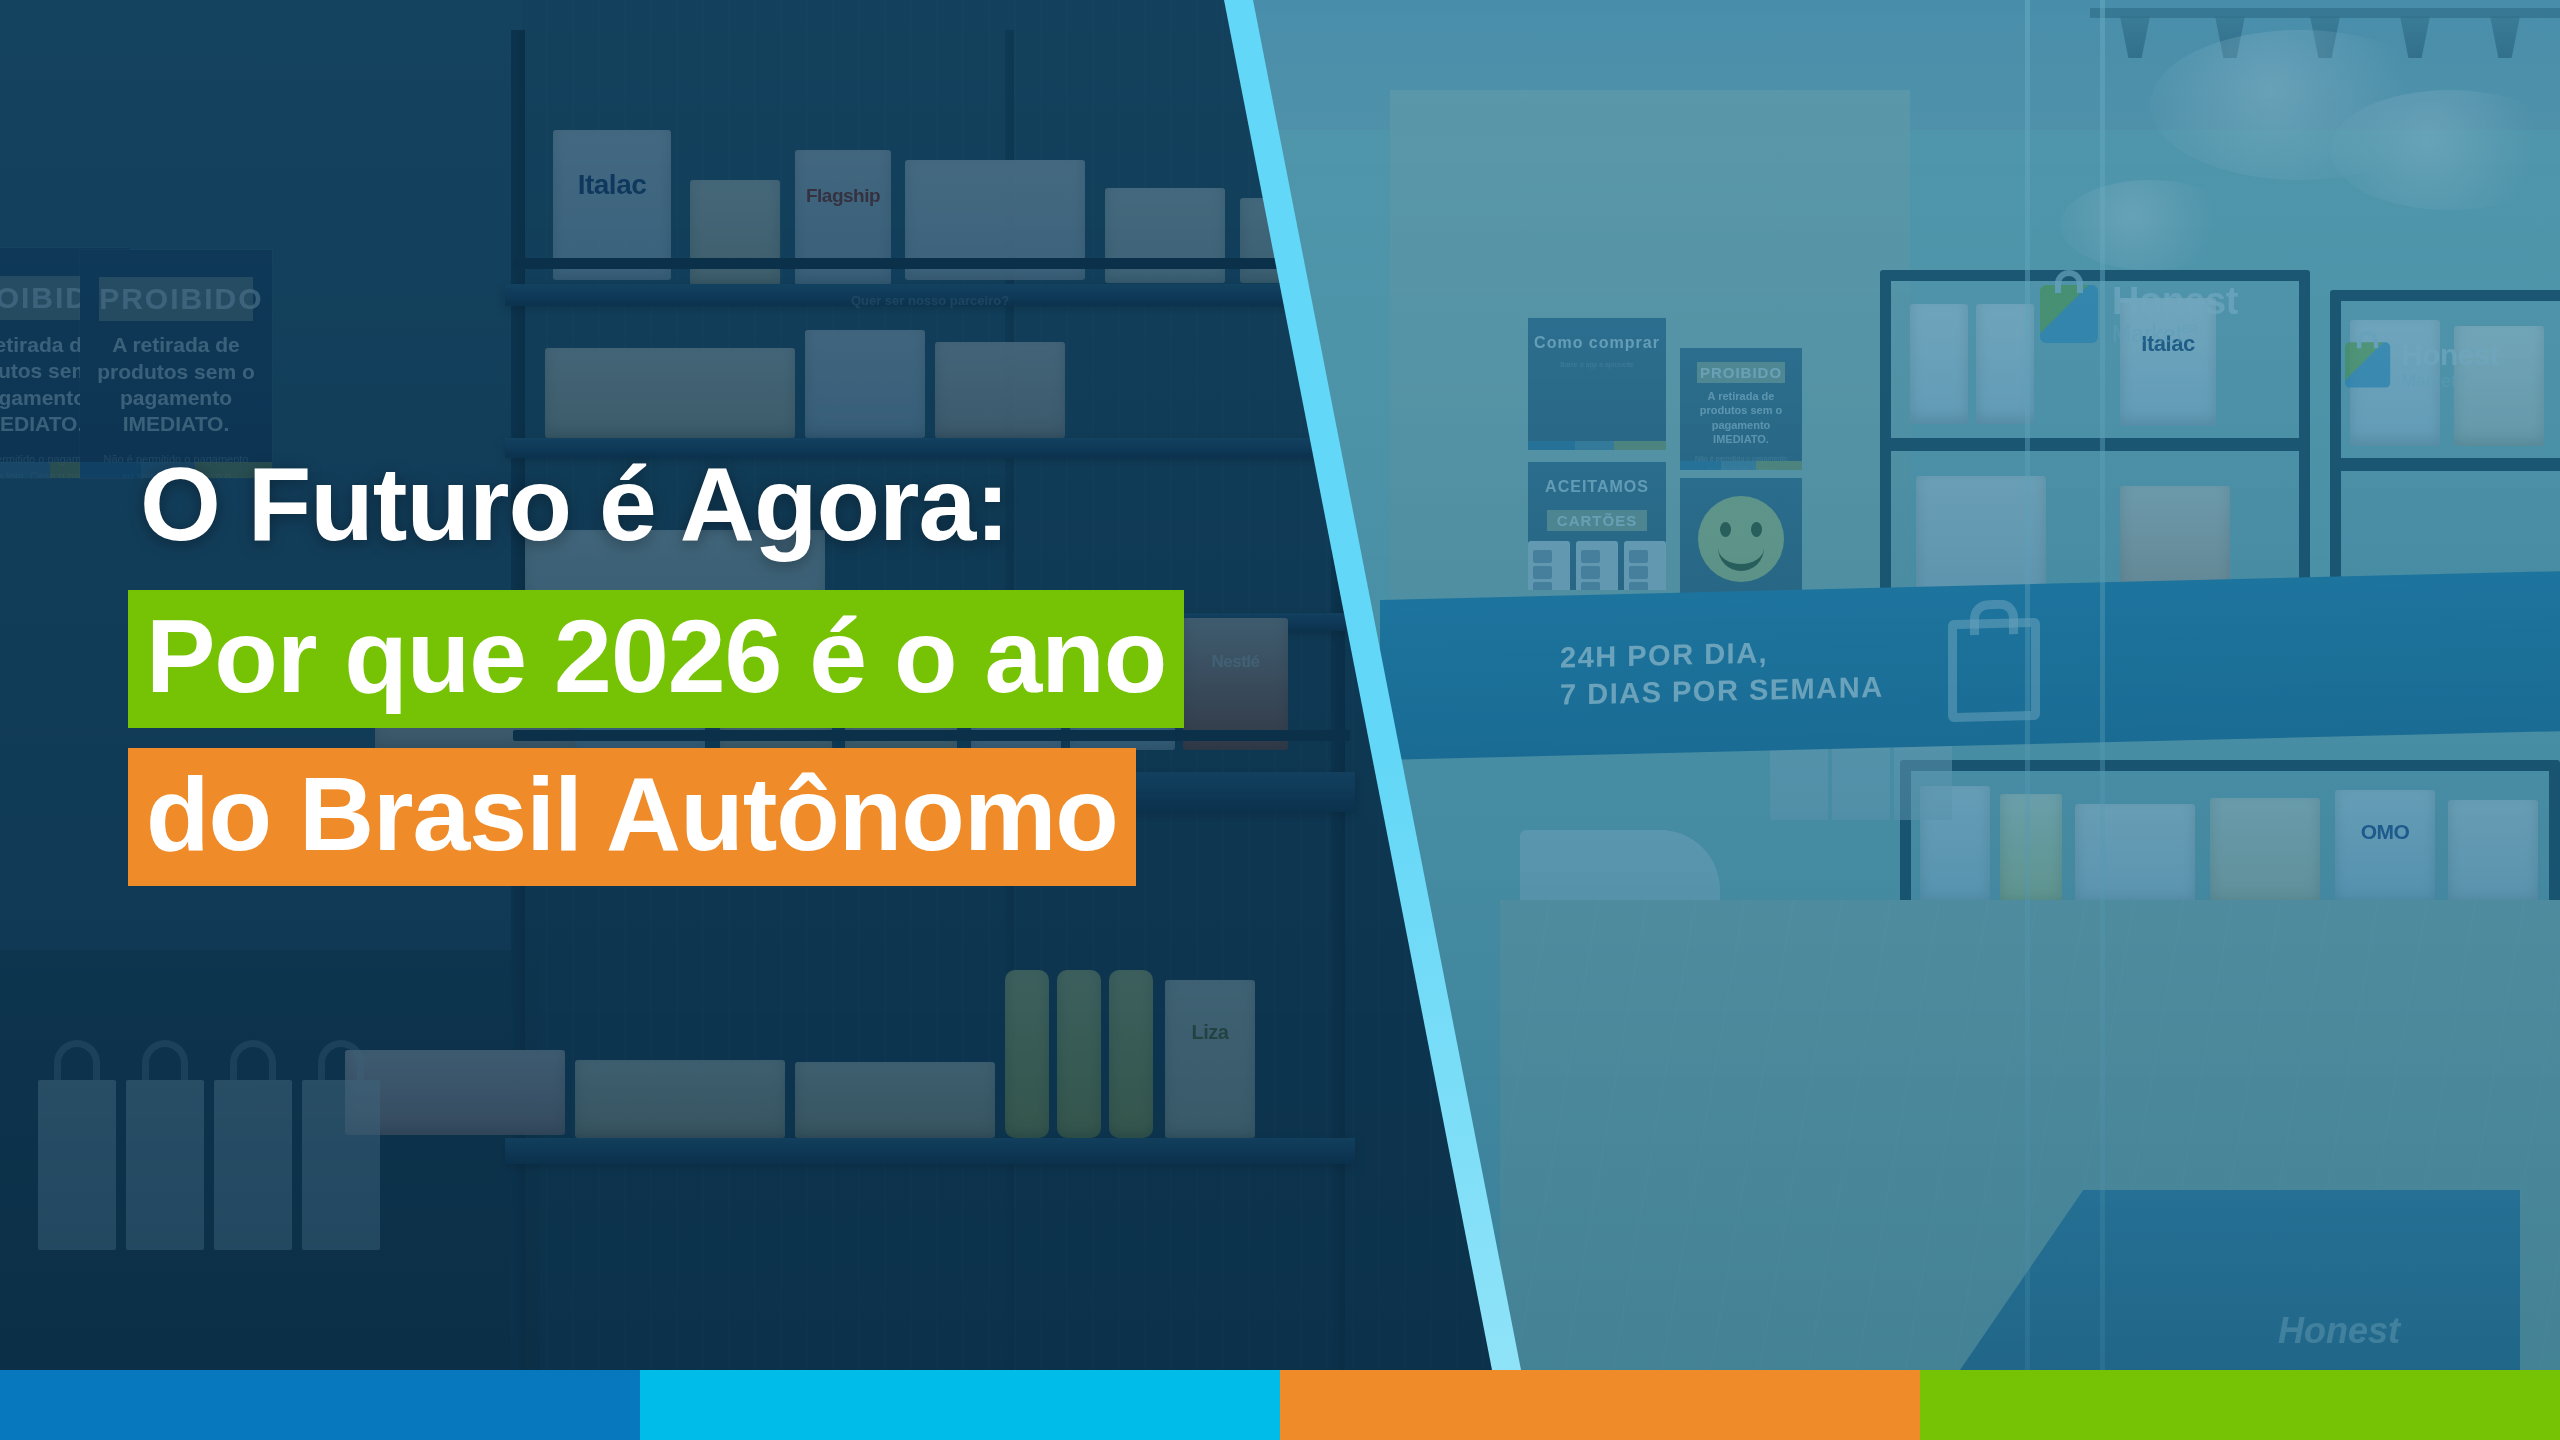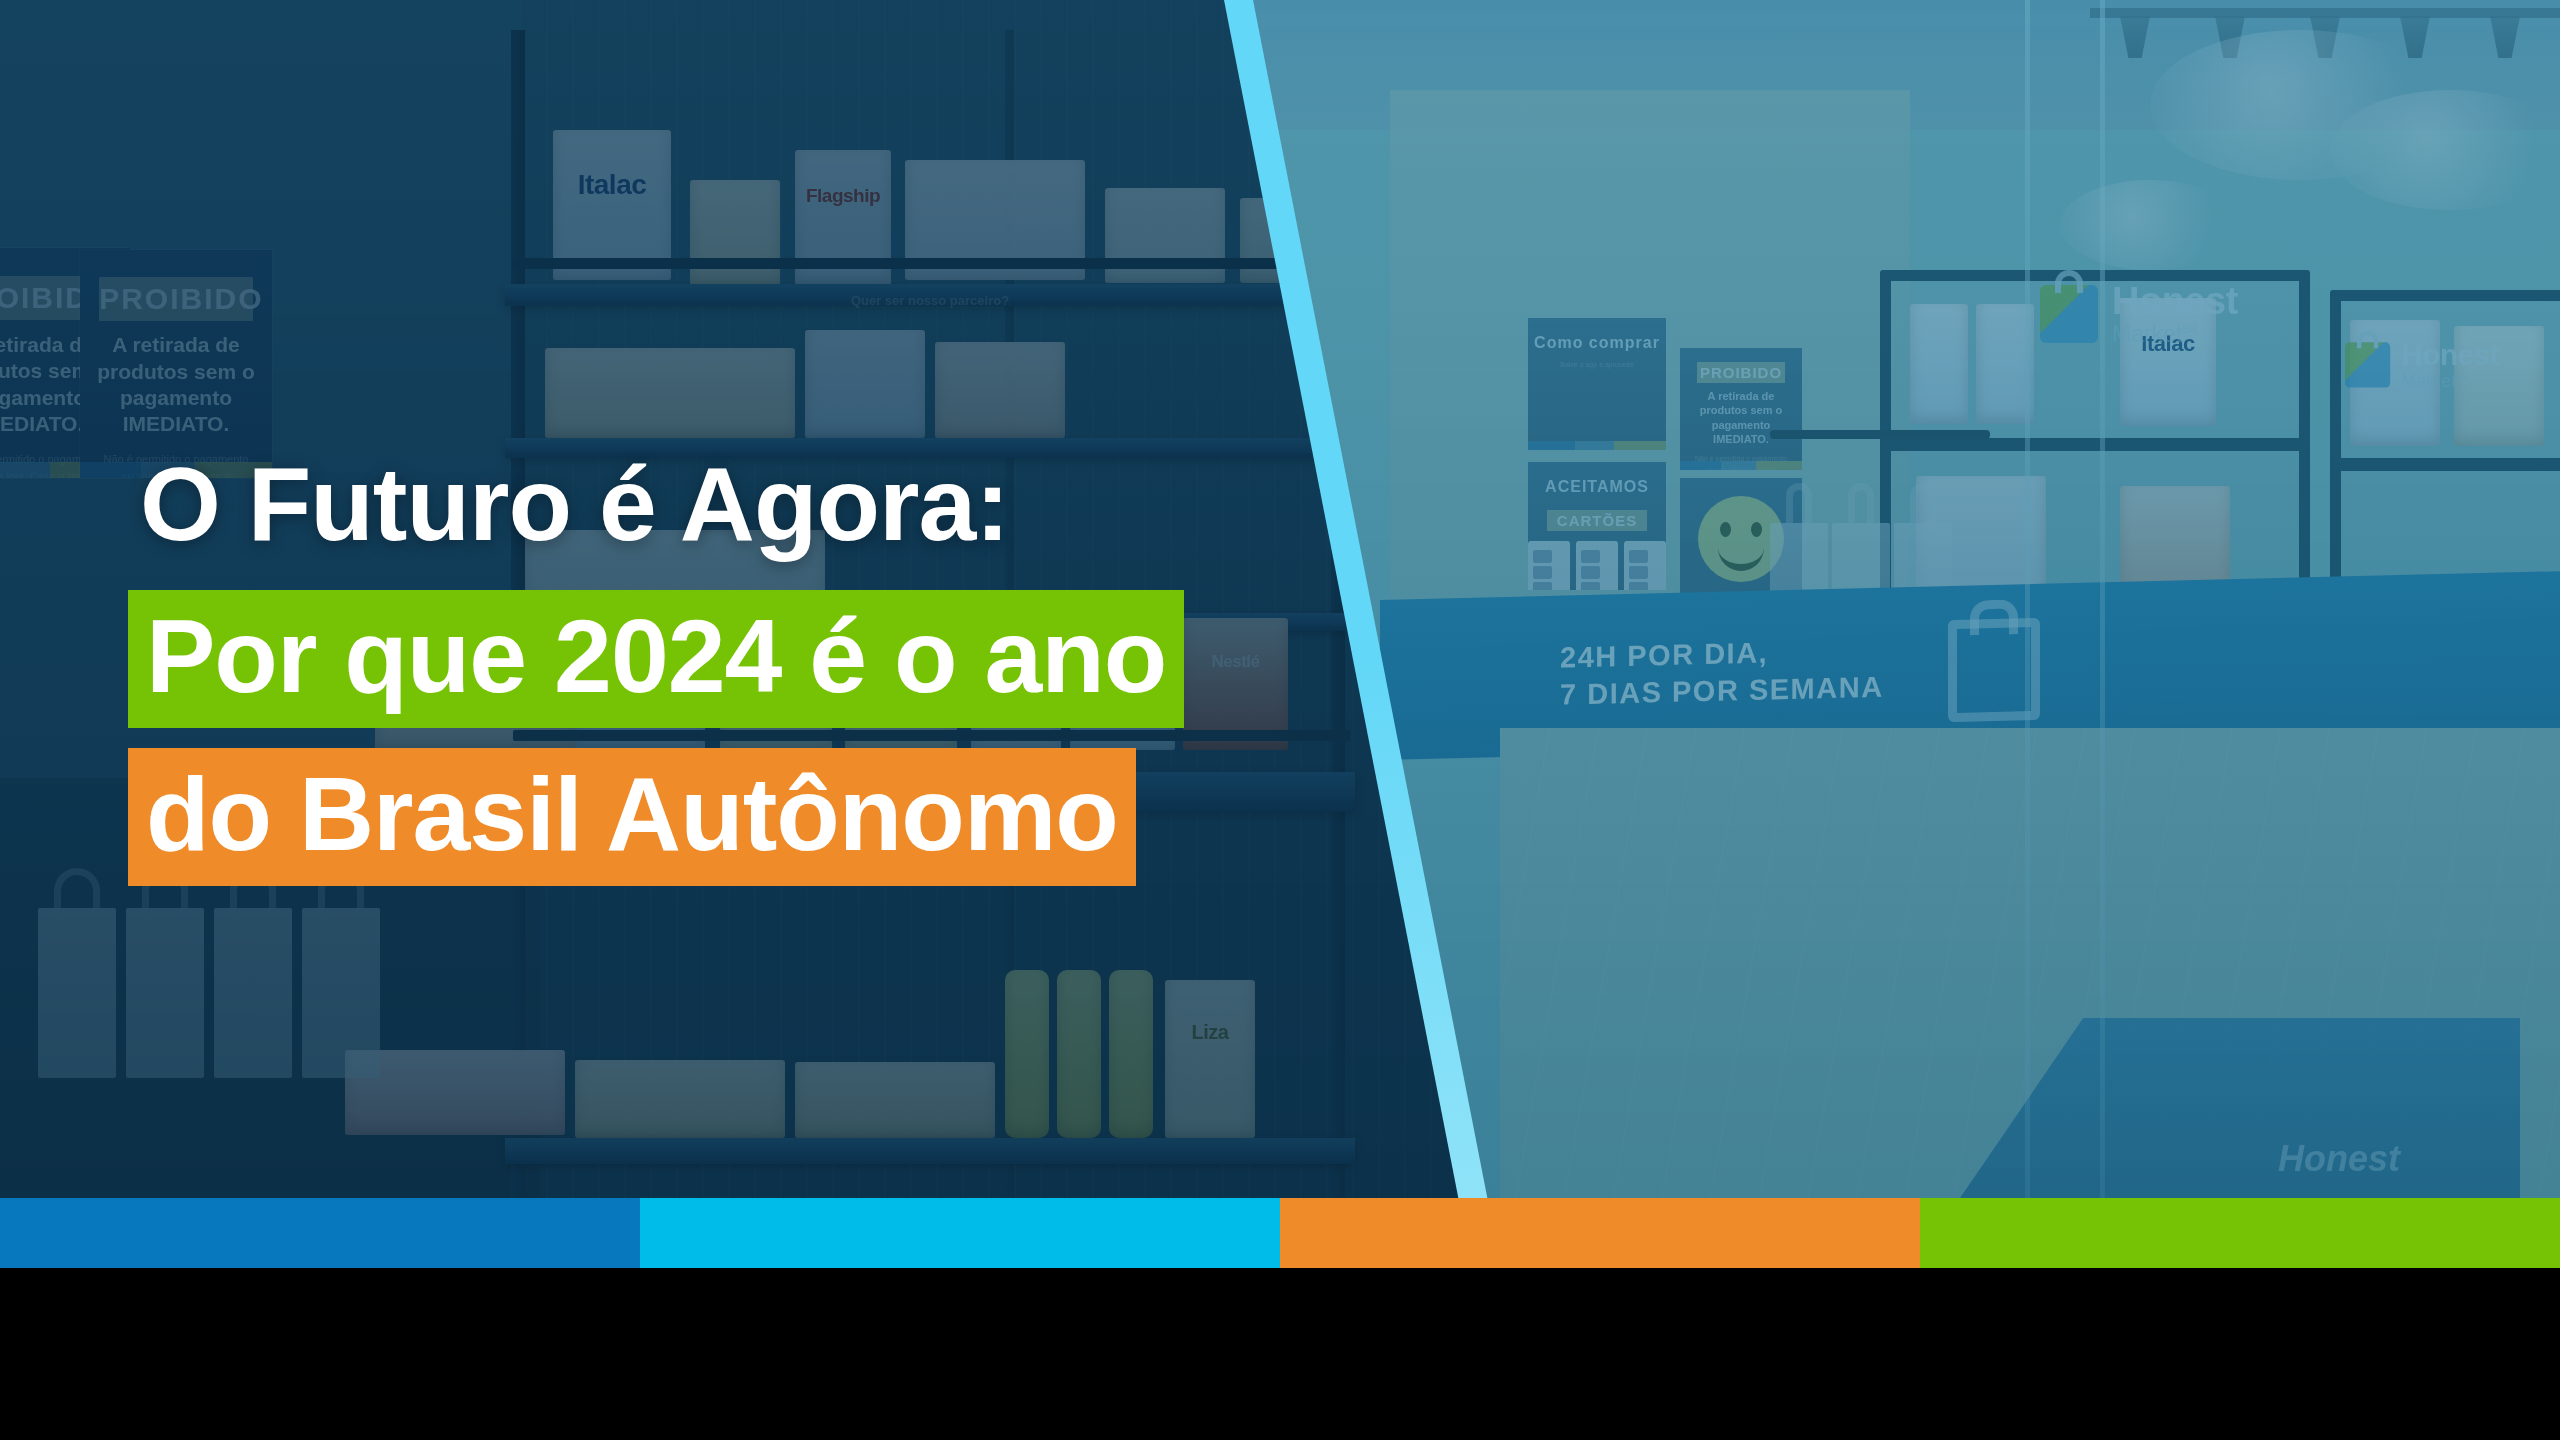--- a/index.html
+++ b/index.html
@@ -4,21 +4,21 @@
 <title>O Futuro é Agora</title>
 <style>
   html, body {
     margin: 0;
     padding: 0;
     background: #000;
   }
   .stage {
     position: relative;
     width: 2560px;
-    height: 1268px;
+    height: 1440px;
     overflow: hidden;
     font-family: "Liberation Sans", sans-serif;
     background: #0d3c5c;
   }
 
   
   .photo-left {
     position: absolute;
     inset: 0 0 70px 0;
     background:
@@ -604,21 +604,21 @@
   <span class="cloud" style="left:2330px; top:90px;  width:240px; height:120px;"></span>
   <span class="cloud" style="left:2060px; top:180px; width:180px; height:90px;"></span>
 
   <div class="tint"></div>
   <div class="tint-right"></div>
   <div class="diag-dark"></div>
   <div class="diag-stripe" style="background: linear-gradient(rgb(99, 215, 247) 0%, rgb(99, 215, 247) 55%, rgb(143, 227, 248) 100%);"></div>
 
   <div class="headline">
     <span class="hl-line hl-plain">O Futuro é Agora:</span>
-    <span class="hl-line hl-box hl-green" style="background: rgb(118, 195, 5);">Por que 2024 é o ano</span>
+    <span class="hl-line hl-box hl-green" style="background: rgb(118, 195, 5);">Por que 2026 é o ano</span>
     <span class="hl-line hl-box hl-orange" style="background: rgb(239, 139, 40);">do Brasil Autônomo</span>
   </div>
 
   <div class="bottombar">
     <span style="background: rgb(7, 120, 190);"></span>
     <span style="background: rgb(0, 188, 232);"></span>
     <span style="background: rgb(239, 139, 40);"></span>
     <span style="background: rgb(118, 195, 5);"></span>
   </div>
 

